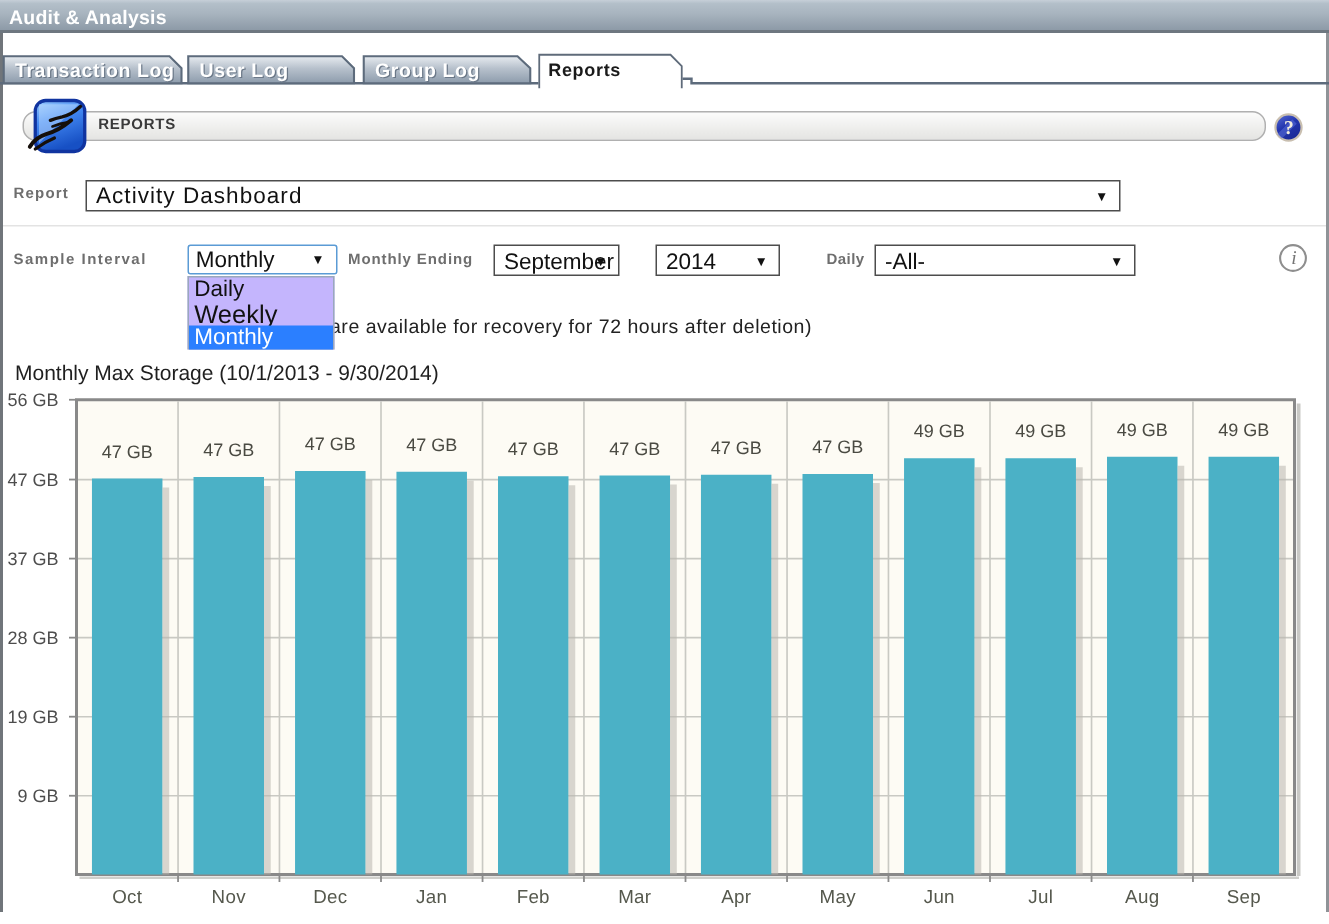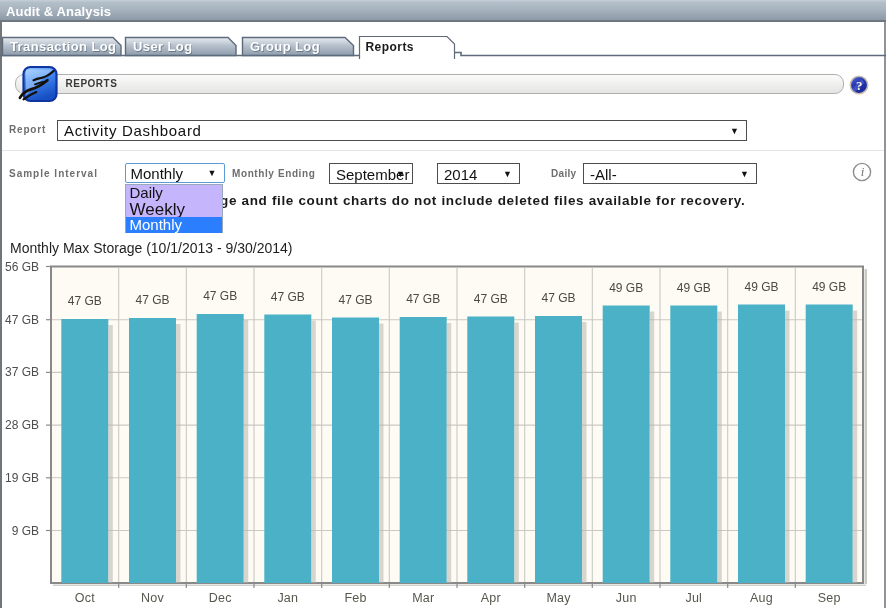--- a/index.html
+++ b/index.html
@@ -103,21 +103,21 @@
   <div class="sel" style="left:583px;top:163px;width:174px;">
     <span class="txt">-All-</span>
       <span class="arr">▼</span>
   </div>
 
   <svg class="abs" style="left:852px;top:162px;" width="20" height="20" viewBox="0 0 20 20">
     <circle cx="10" cy="10" r="8.6" fill="#ffffff" stroke="#8e8e8e" stroke-width="1.4"></circle>
     <text x="10.6" y="14.2" text-anchor="middle" font-size="13" font-style="italic" fill="#757575" font-family="Liberation Serif, serif">i</text>
   </svg>
 
-  <div class="abs" style="left:220px;top:192.5px;font-size:13.5px;font-weight:bold;color:#1a1a1a;letter-spacing:0.66px;white-space:nowrap;">ge and file count charts do not include deleted files available for recovery.</div>
+  <div class="abs" style="left:220px;top:209.5px;font-size:13px;color:#222;letter-spacing:0.35px;white-space:nowrap;">are available for recovery for 72 hours after deletion)</div>
 
   <svg class="abs" style="left:0;top:240px;" width="886" height="376" viewBox="0 0 886 376">
     <text x="10" y="13" font-size="14" fill="#1f1f1f">Monthly Max Storage (10/1/2013 - 9/30/2014)</text>
     <rect x="51.0" y="26.5" width="812.0" height="316.5" fill="#fdfbf4" stroke="#898989" stroke-width="2"></rect>
       <rect x="864.5" y="29" width="2.5" height="315" fill="#c9c9c5"></rect>
       <line x1="53" y1="345.2" x2="866" y2="345.2" stroke="#cfcfcb" stroke-width="1.6"></line>
     <line x1="46.0" y1="26.5" x2="51.0" y2="26.5" stroke="#8a8a8a" stroke-width="1.2"></line>
     <text x="39" y="30.5" font-size="12" fill="#4d4d4d" text-anchor="end">56 GB</text>
     <line x1="52.0" y1="79.7" x2="862.0" y2="79.7" stroke="#c9c9c3" stroke-width="1.1"></line>
     <line x1="46.0" y1="79.7" x2="51.0" y2="79.7" stroke="#8a8a8a" stroke-width="1.2"></line>

